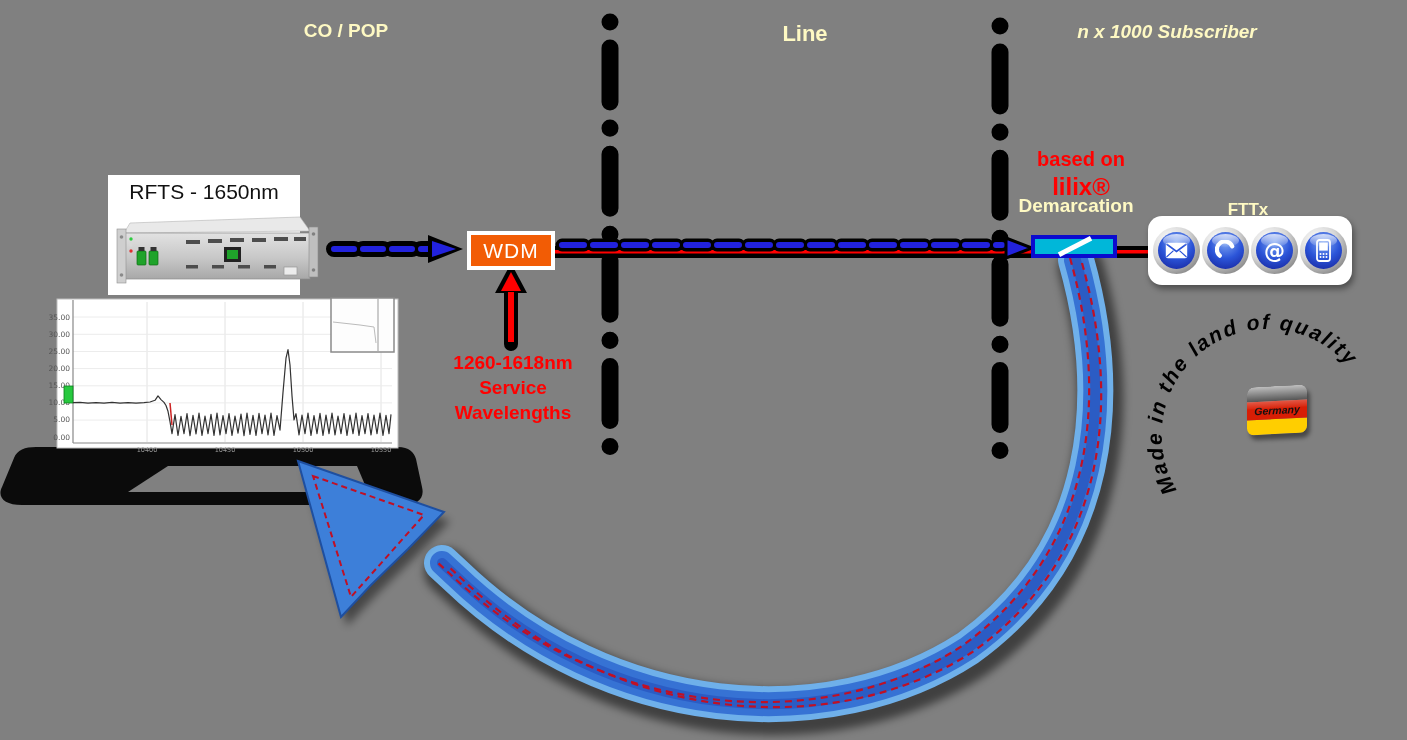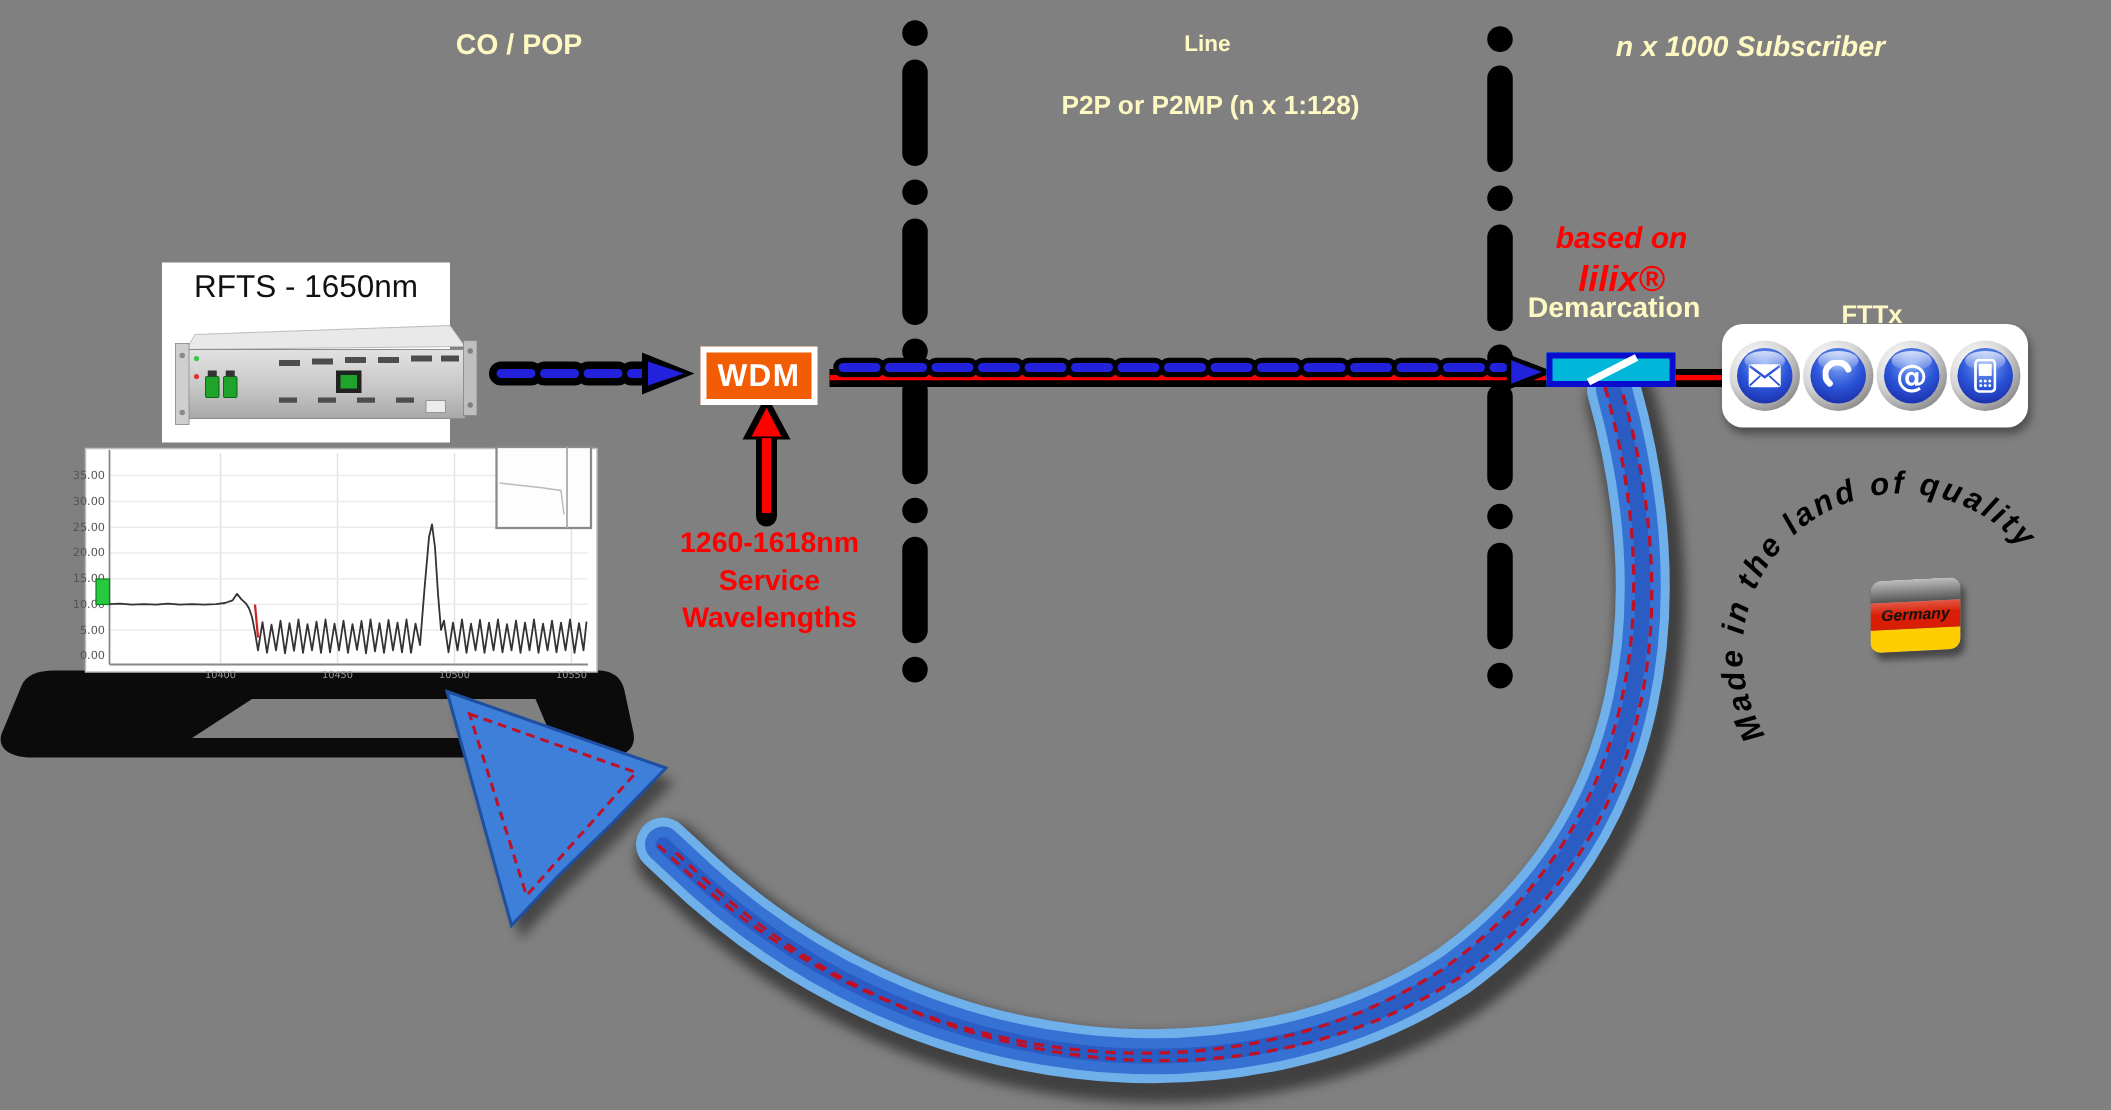--- a/index.html
+++ b/index.html
@@ -2,30 +2,30 @@
 <html style="--bg: #808080; --accent-orange: #f25c05; --accent-red: #ff0000; --accent-cyan: #00b7d9; --blue-dash: #2222dd; --loop-blue: #3f82da;"><head>
 <meta charset="utf-8">
 <style>
   html,body{margin:0;padding:0;background:#808080;}
   #stage{position:relative;width:1407px;height:740px;background:var(--bg,#808080);
          font-family:"Liberation Sans","DejaVu Sans",sans-serif;overflow:hidden;}
   #gfx{position:absolute;left:0;top:0;}
   .lbl{position:absolute;transform:translateX(-50%);white-space:nowrap;color:#fef9c3;
        font-weight:bold;}
   .lbl.red{color:var(--accent-red,#f00);}
-  .lbl.italic{font-style:italic;}
+  .lbl.italic{}
   
   .rfts-panel{position:absolute;left:108px;top:175px;width:192px;height:120px;background:#fff;}
   .rfts-title{position:absolute;left:50%;top:5px;transform:translateX(-50%);
               font-size:21px;color:#111;white-space:nowrap;}
   .rfts-img{position:absolute;left:8px;top:32px;}
   
-  .wdm-box{position:absolute;left:467px;top:231px;width:78px;height:39px;box-sizing:border-box;
+  .wdm-box{position:absolute;left:467px;top:231px;width:88px;height:39px;box-sizing:border-box;
            background:var(--accent-orange,#f25c05);border:4px solid #fff;display:flex;
-           align-items:center;justify-content:center;color:#fff;font-weight:bold;
+           align-items:center;justify-content:center;color:#fff;font-weight:normal;
            font-size:21px;letter-spacing:1px;}
   
   .service-text{position:absolute;left:513px;top:350px;transform:translateX(-50%);
                 text-align:center;color:var(--accent-red,#f00);font-weight:bold;font-size:19px;
                 line-height:25px;white-space:nowrap;}
   
   .demarc-box{position:absolute;left:1031px;top:235px;width:86px;height:23px;box-sizing:border-box;
               background:var(--accent-cyan,#00b7d9);border:4px solid #0b0bcf;}
   .demarc-slash{position:absolute;left:22px;top:5px;width:36px;height:5px;background:#fff;
                 transform:rotate(-27deg);}
@@ -158,22 +158,21 @@
       <polygon points="298,461 444,512 408,549 371,585 341,617" fill="#3d7fd9" stroke="#1e4fa0" stroke-width="2"></polygon>
       <polygon points="313,476 424,515 351,597" fill="none" stroke="#c01025" stroke-width="2" stroke-dasharray="6 4"></polygon>
     </g>
 
     <text font-size="21" font-weight="bold" font-style="italic" fill="#000">
       <textPath href="#qarc" textLength="315">Made in the land of quality</textPath>
     </text>
   </svg>
 
   <div class="lbl" style="left:346px;top:20px;font-size:19px;">CO / POP</div>
-  <div class="lbl" style="left:805px;top:21px;font-size:15px;">Line</div>
-  <div class="lbl" style="left:807px;top:60px;font-size:17.5px;">P2P or P2MP (n x 1:128)</div>
+  <div class="lbl" style="left:805px;top:21px;font-size:22px;">Line</div>
   <div class="lbl" style="left:1167px;top:21px;font-size:19px;font-style:italic;">n x 1000 Subscriber</div>
 
   <div class="rfts-panel">
     <div class="rfts-title">RFTS - 1650nm</div>
     <svg class="rfts-img" width="203" height="82" viewBox="0 0 203 82">
       <polygon points="14,16 184,10 194,24 8,26" fill="#e9e9e9" stroke="#b5b5b5" stroke-width="0.6"></polygon>
       <rect x="8" y="26" width="186" height="46" fill="url(#devgrad)" stroke="#8d8d8d" stroke-width="0.7"></rect>
       <rect x="1" y="22" width="9" height="54" fill="#cfcfcf" stroke="#909090" stroke-width="0.6"></rect>
       <circle cx="5.5" cy="30" r="1.8" fill="#8a8a8a"></circle>
         <circle cx="5.5" cy="68" r="1.8" fill="#8a8a8a"></circle>

